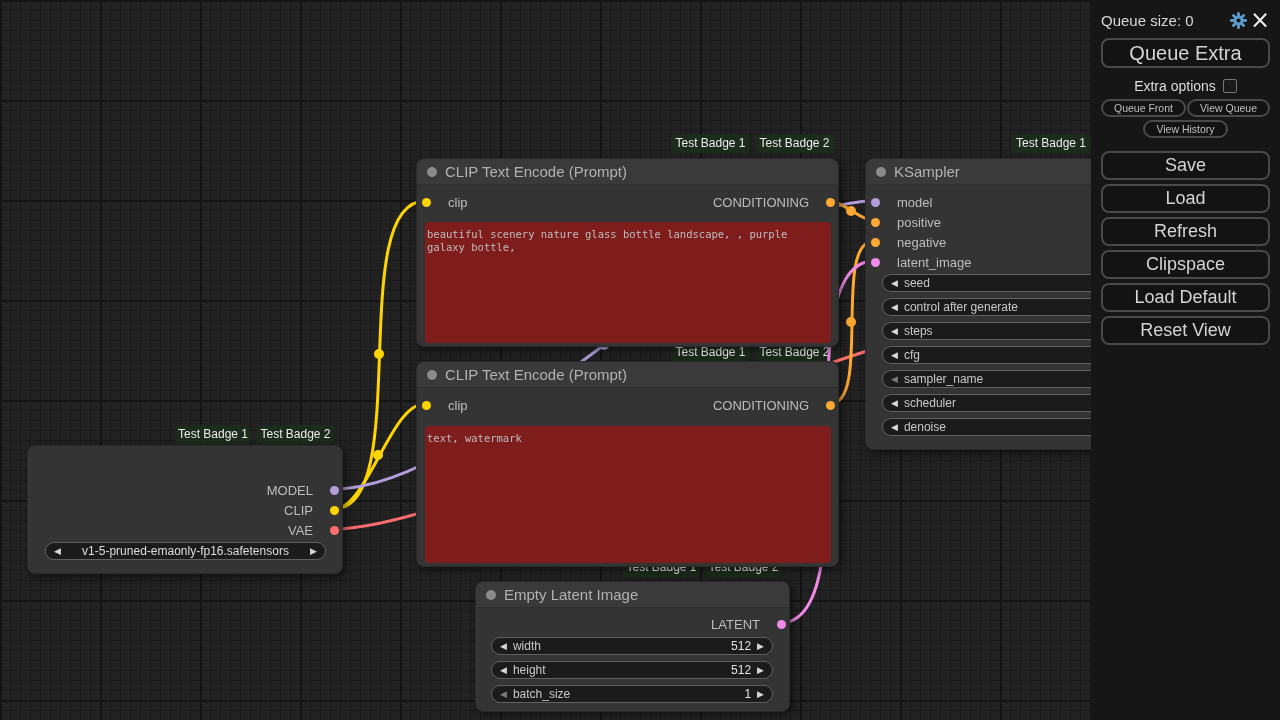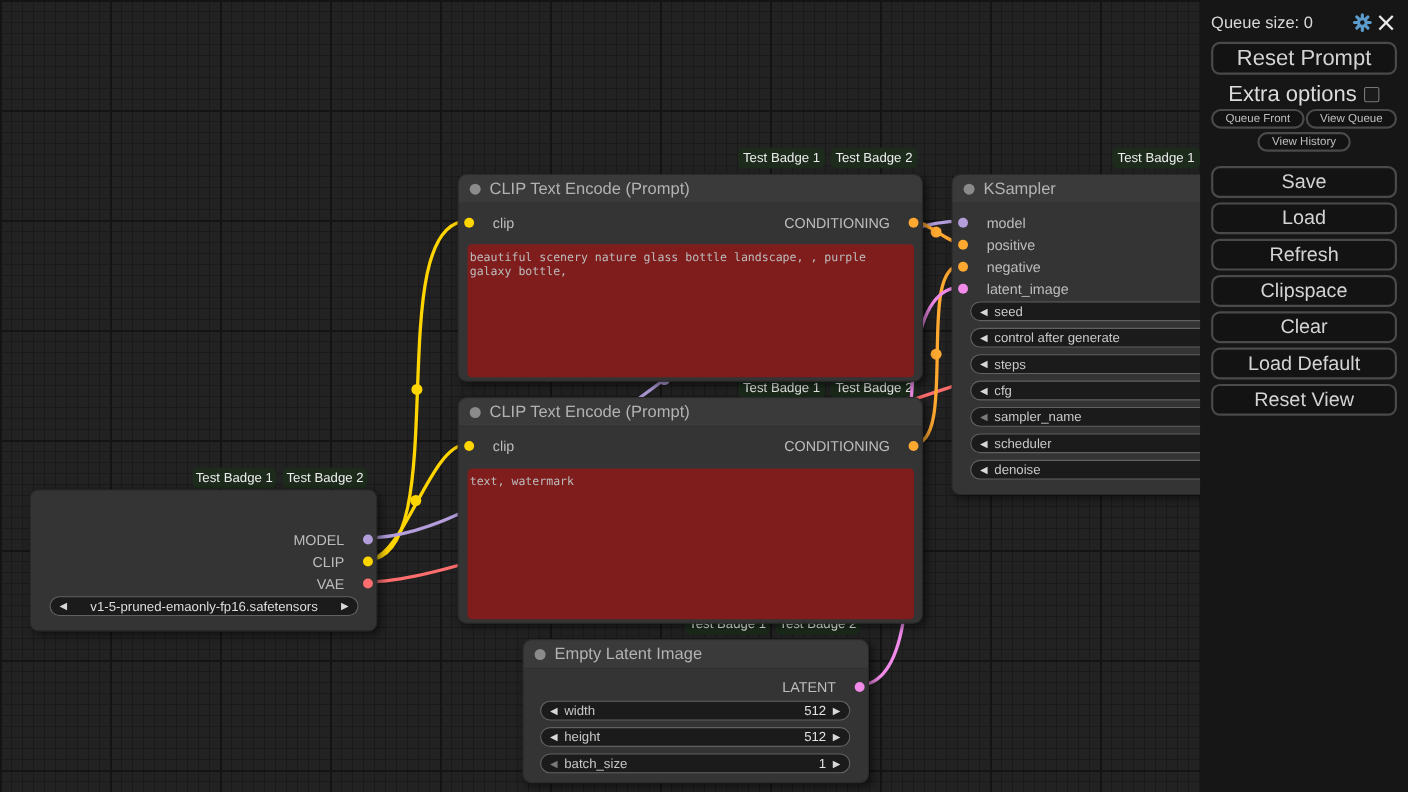--- a/index.html
+++ b/index.html
@@ -57,21 +57,21 @@
   .close-x{font-size:24px;line-height:20px;color:#ececec;flex:none;cursor:pointer;
     font-family:"DejaVu Sans",sans-serif;}
   .btn{display:block;width:100%;box-sizing:border-box;background:#131313;color:#d4d4d4;
     border:2px solid #4a4a4a;border-radius:8px;text-align:center;cursor:pointer;
     font-family:"Liberation Sans",sans-serif;}
   .btn.big{height:29px;font-size:18px;margin-bottom:4px;padding:0;}
   .btn.queue{height:30px;font-size:20px;margin-bottom:9px;}
   .btn.small{display:inline-block;width:auto;height:18px;font-size:10.5px;color:#bfbfbf;
     border-radius:9px;padding:0 11px;border-width:2px;}
   .extra-row{display:flex;align-items:center;justify-content:center;gap:7px;height:18px;
-    font-size:20px;color:#dcdcdc;margin-bottom:4px;}
+    font-size:14px;color:#dcdcdc;margin-bottom:4px;}
   .checkbox{width:12px;height:12px;background:#1a1a1a;border:1px solid #777;border-radius:2px;
     display:inline-block;cursor:pointer;}
   .small-row{display:flex;justify-content:space-between;margin-bottom:3px;}
   .small-row.center{justify-content:center;margin-bottom:13px;}
 </style>
 </head>
 <body>
 
 <div id="canvas">
 
@@ -254,34 +254,33 @@
           <line x1="12" y1="3" x2="12" y2="21"></line>
           <line x1="3" y1="12" x2="21" y2="12"></line>
           <line x1="5.6" y1="5.6" x2="18.4" y2="18.4"></line>
           <line x1="5.6" y1="18.4" x2="18.4" y2="5.6"></line>
         </g>
         <circle cx="12" cy="12" r="6.2" fill="#5B9CCD"></circle>
         <circle cx="12" cy="12" r="2.6" fill="#161616"></circle>
       </svg>
       <span class="close-x">×</span>
     </div>
-    <button class="btn big queue">Reset Prompt</button>
+    <button class="btn big queue">Queue Extra</button>
     <div class="extra-row">
       <span>Extra options</span>
       <span class="checkbox"></span>
     </div>
     <div class="small-row">
       <button class="btn small">Queue Front</button>
       <button class="btn small">View Queue</button>
     </div>
     <div class="small-row center">
       <button class="btn small">View History</button>
     </div>
     <button class="btn big">Save</button>
     <button class="btn big">Load</button>
     <button class="btn big">Refresh</button>
     <button class="btn big">Clipspace</button>
-    <button class="btn big">Clear</button>
     <button class="btn big">Load Default</button>
     <button class="btn big">Reset View</button>
   </div>
 
 </div>
 
 </body></html>

